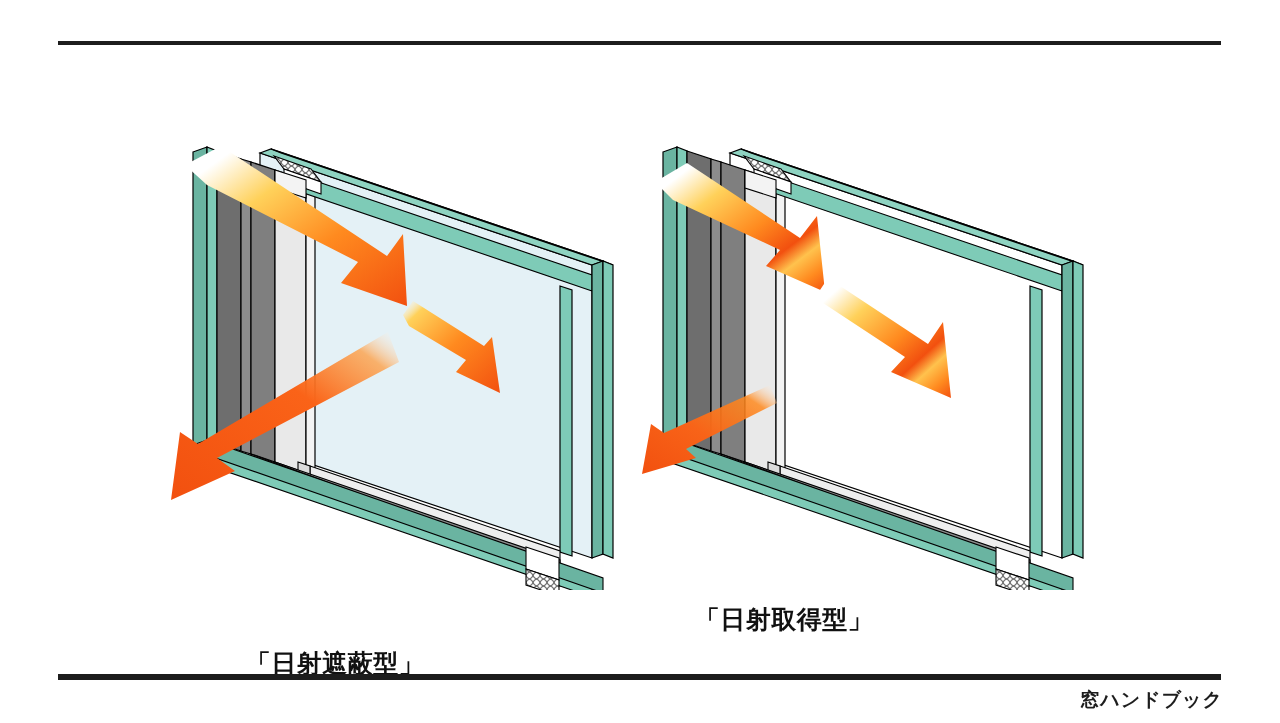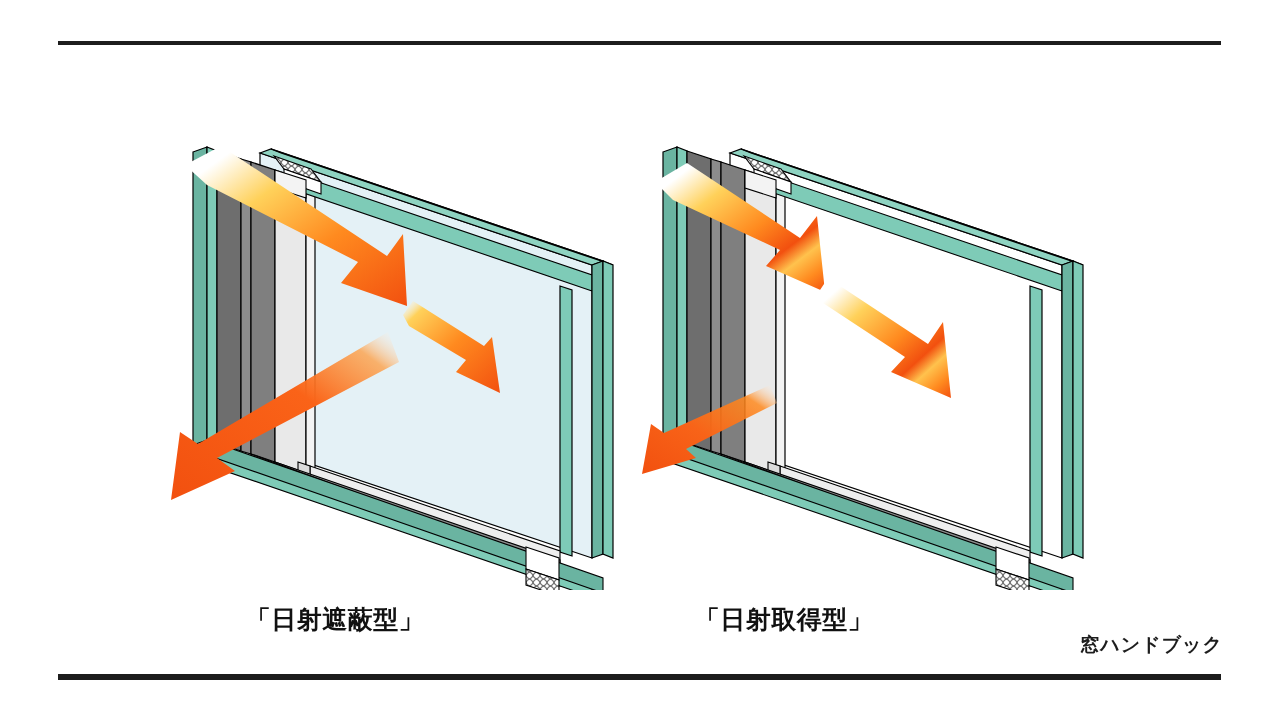--- a/index.html
+++ b/index.html
@@ -54,28 +54,28 @@
     position: absolute;
     top: 603px;
     width: 470px;
     text-align: center;
     font-size: 25px;
     font-weight: bold;
     color: #111111;
     letter-spacing: 0.5px;
     white-space: nowrap;
   }
-  .caption.left  { left: 100px; }
+  .caption.left  { left: 100px; margin-top: 44px; }
   .caption.right { left: 549px; }
 
   
   .footer-label {
     position: absolute;
     right: 57px;
-    top: 632px;
+    top: 687px;
     font-size: 19px;
     font-weight: bold;
     color: #1d1d1d;
     letter-spacing: 1px;
     white-space: nowrap;
   }
 </style>
 </head>
 <body>
 

